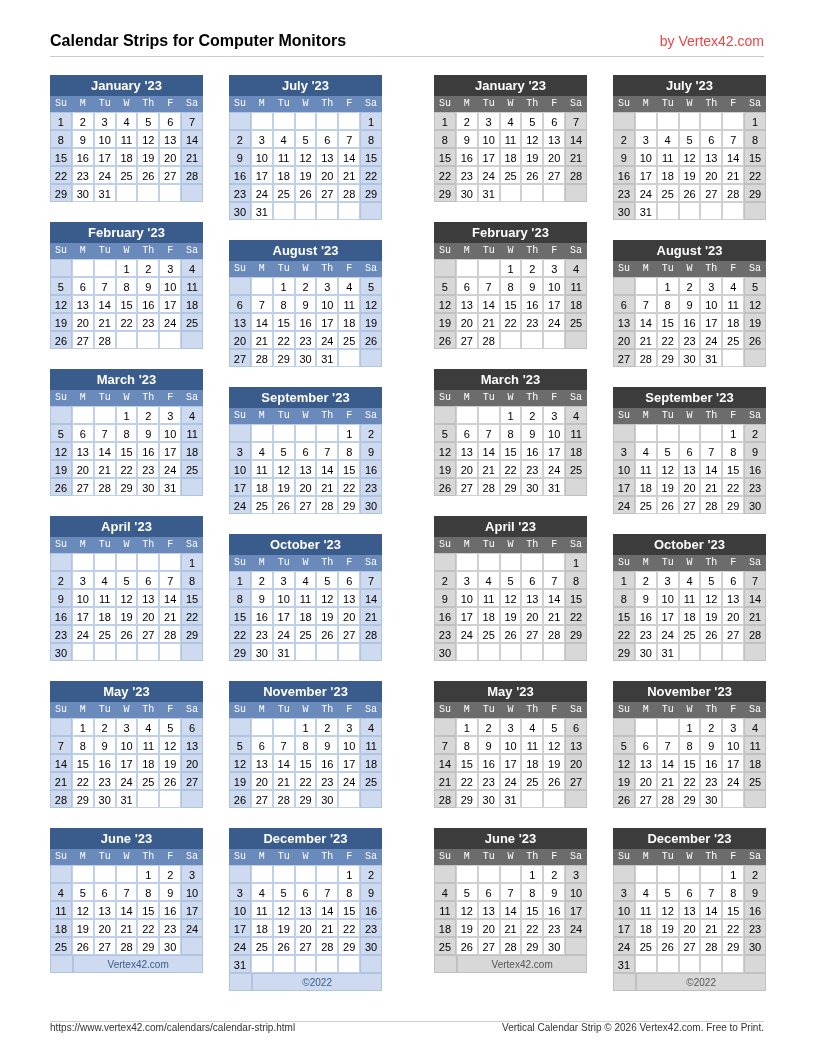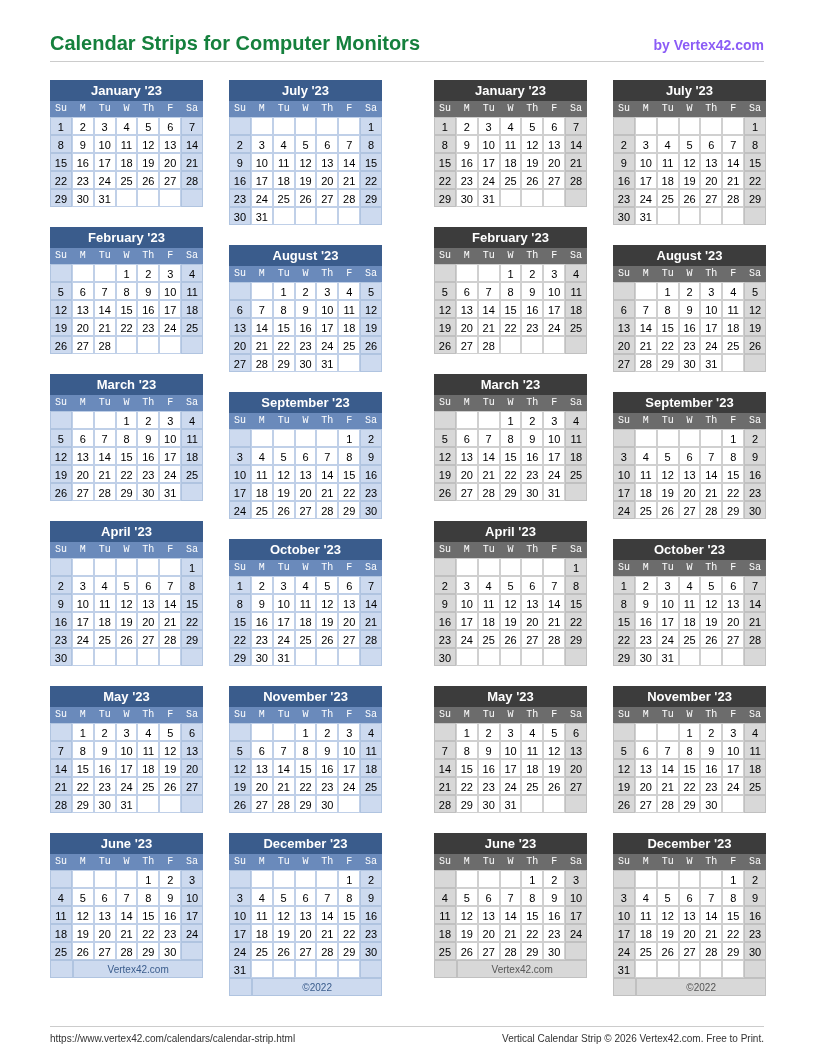--- a/index.html
+++ b/index.html
@@ -15,27 +15,27 @@
   }
   .header {
     display: flex;
     justify-content: space-between;
     align-items: baseline;
     border-bottom: 1px solid #ccc;
     padding-bottom: 6px;
     margin-bottom: 18px;
   }
   .header .title {
-    color: #15803d;
+    color: #000000;
     font-weight: bold;
-    font-size: 20px;
+    font-size: 16px;
   }
   .header .byline {
-    color: #8b5cf6;
-    font-weight: bold;
+    color: #ef4444;
+    font-weight: normal;
     font-size: 14px;
     padding-left: 19px;
   }
   .grid {
     display: flex;
     gap: 26px;
   }
   .month-col {
     display: flex;
     flex-direction: column;
@@ -96,21 +96,20 @@
   }
   .blue .credit { background: #cddaef; border: 1px solid #b0c4e0; color: #3a5c8c; }
   .gray .credit { background: #d8d8d8; border: 1px solid #c0c0c0; color: #555; }
   .gap-col { width: 26px; }
   .footer {
     display: flex;
     justify-content: space-between;
     font-size: 10px;
     color: #333;
     border-top: 1px solid #ccc;
-    padding-top: 6px;
     margin-top: 30px;
   }
 </style>
 </head>
 <body>
 
 <div class="page">
   <div class="header">
     <span class="title">Calendar Strips for Computer Monitors</span>
     <span class="byline">by Vertex42.com</span>

